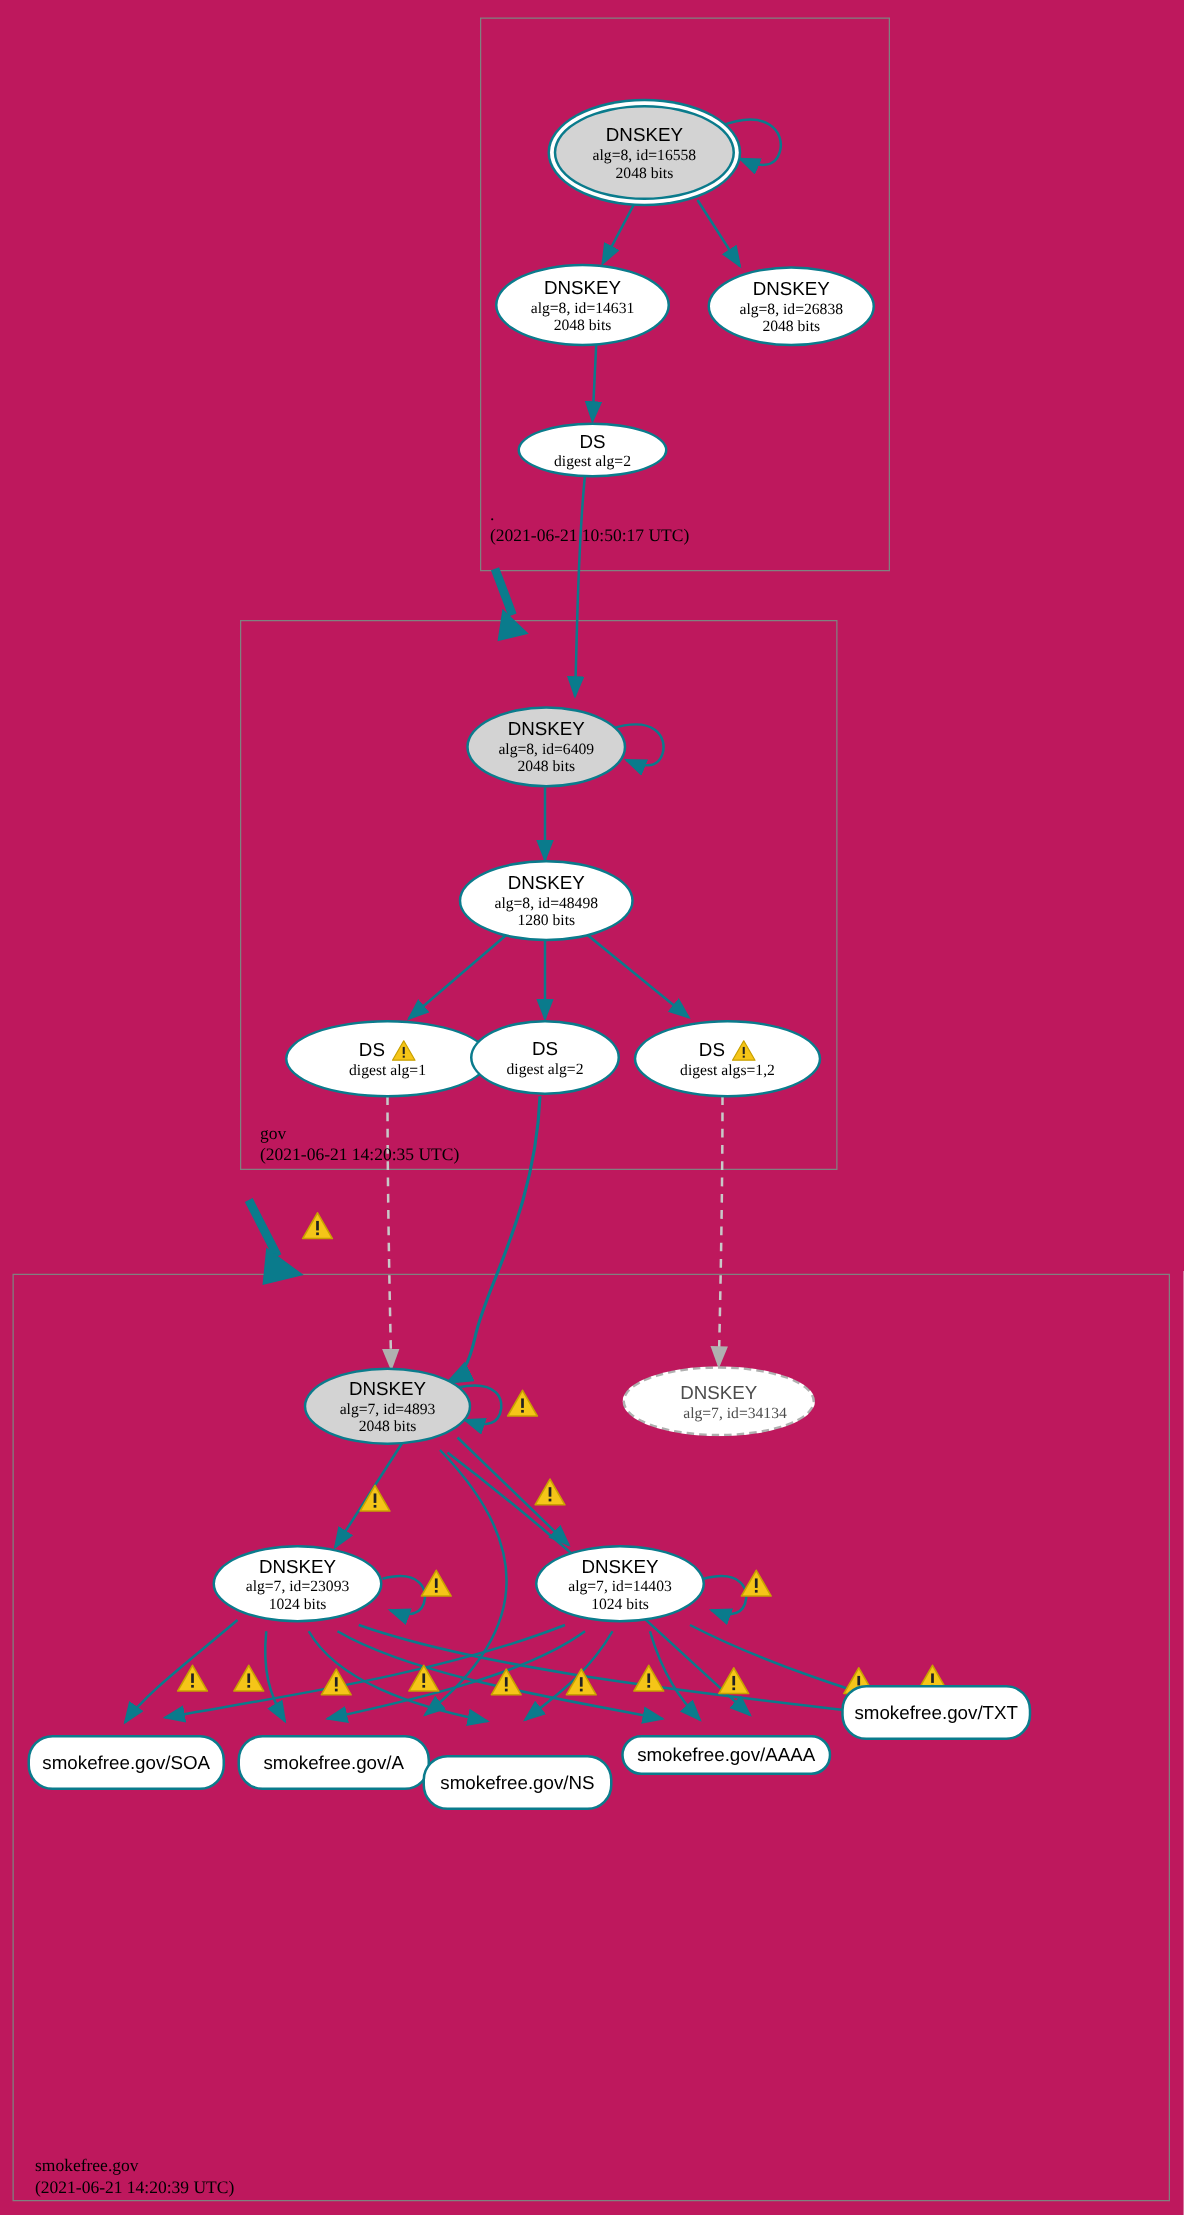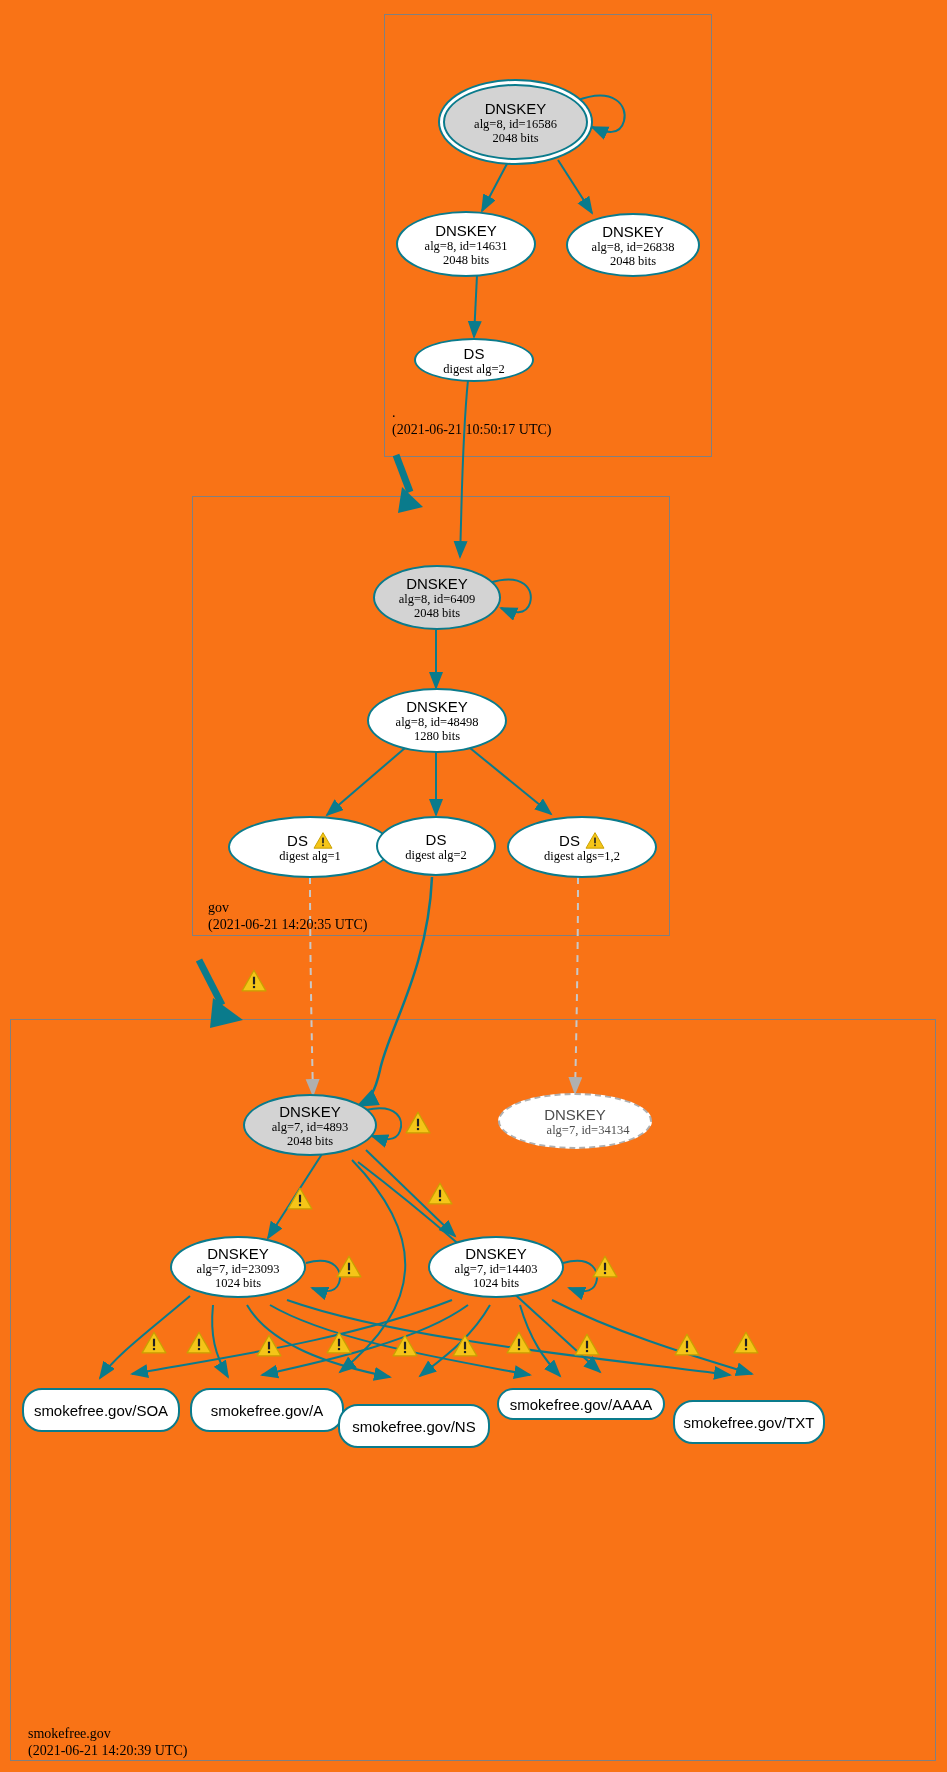--- a/index.html
+++ b/index.html
@@ -7,21 +7,21 @@
     padding: 0;
     background: #ffffff;
   }
   body {
     font-family: "Liberation Sans", sans-serif;
   }
   #canvas {
     position: relative;
     width: 947px;
     height: 1772px;
-    background: #f97316;
+    background: #be185d;
     overflow: hidden;
   }
   svg.layer {
     position: absolute;
     left: 0;
     top: 0;
     width: 947px;
     height: 1772px;
     pointer-events: none;
   }
@@ -210,21 +210,21 @@
     </g>
 
     <g stroke="#0a7b8c" stroke-width="2" fill="none" marker-end="url(#ah)">
       <path d="M 352,1160 C 420,1230 430,1300 340,1372"></path>
       <path d="M 358,1162 C 460,1240 520,1300 600,1372"></path>
     </g>
   </svg>
 
   <div class="node ellipse dbl secure-key" style="left:443px; top:84px; width:145px; height:76px;">
     <div class="t1">DNSKEY</div>
-    <div class="t2">alg=8, id=16586</div>
+    <div class="t2">alg=8, id=16558</div>
     <div class="t3">2048 bits</div>
   </div>
 
   <div class="node ellipse" style="left:396px; top:211px; width:140px; height:66px;">
     <div class="t1">DNSKEY</div>
     <div class="t2">alg=8, id=14631</div>
     <div class="t3">2048 bits</div>
   </div>
 
   <div class="node ellipse" style="left:566px; top:213px; width:134px; height:64px;">
@@ -403,21 +403,21 @@
   </div>
   <div class="rrset" style="left:190px; top:1388px; width:154px; height:44px;">
     <span>smokefree.gov/A</span>
   </div>
   <div class="rrset" style="left:338px; top:1388px; width:152px; height:44px;margin-top:16px;">
     <span>smokefree.gov/NS</span>
   </div>
   <div class="rrset" style="left:497px; top:1388px; width:168px; height:32px;">
     <span>smokefree.gov/AAAA</span>
   </div>
-  <div class="rrset" style="left:673px; top:1400px; width:152px; height:44px;">
+  <div class="rrset" style="left:673px; top:1348px; width:152px; height:44px;">
     <span>smokefree.gov/TXT</span>
   </div>
 
   <div class="zone-label" style="left:28px; top:1689px;margin-top:36px;">
     <div>smokefree.gov</div>
     <div>(2021-06-21 14:20:39 UTC)</div>
   </div>
 
 </div>
 

